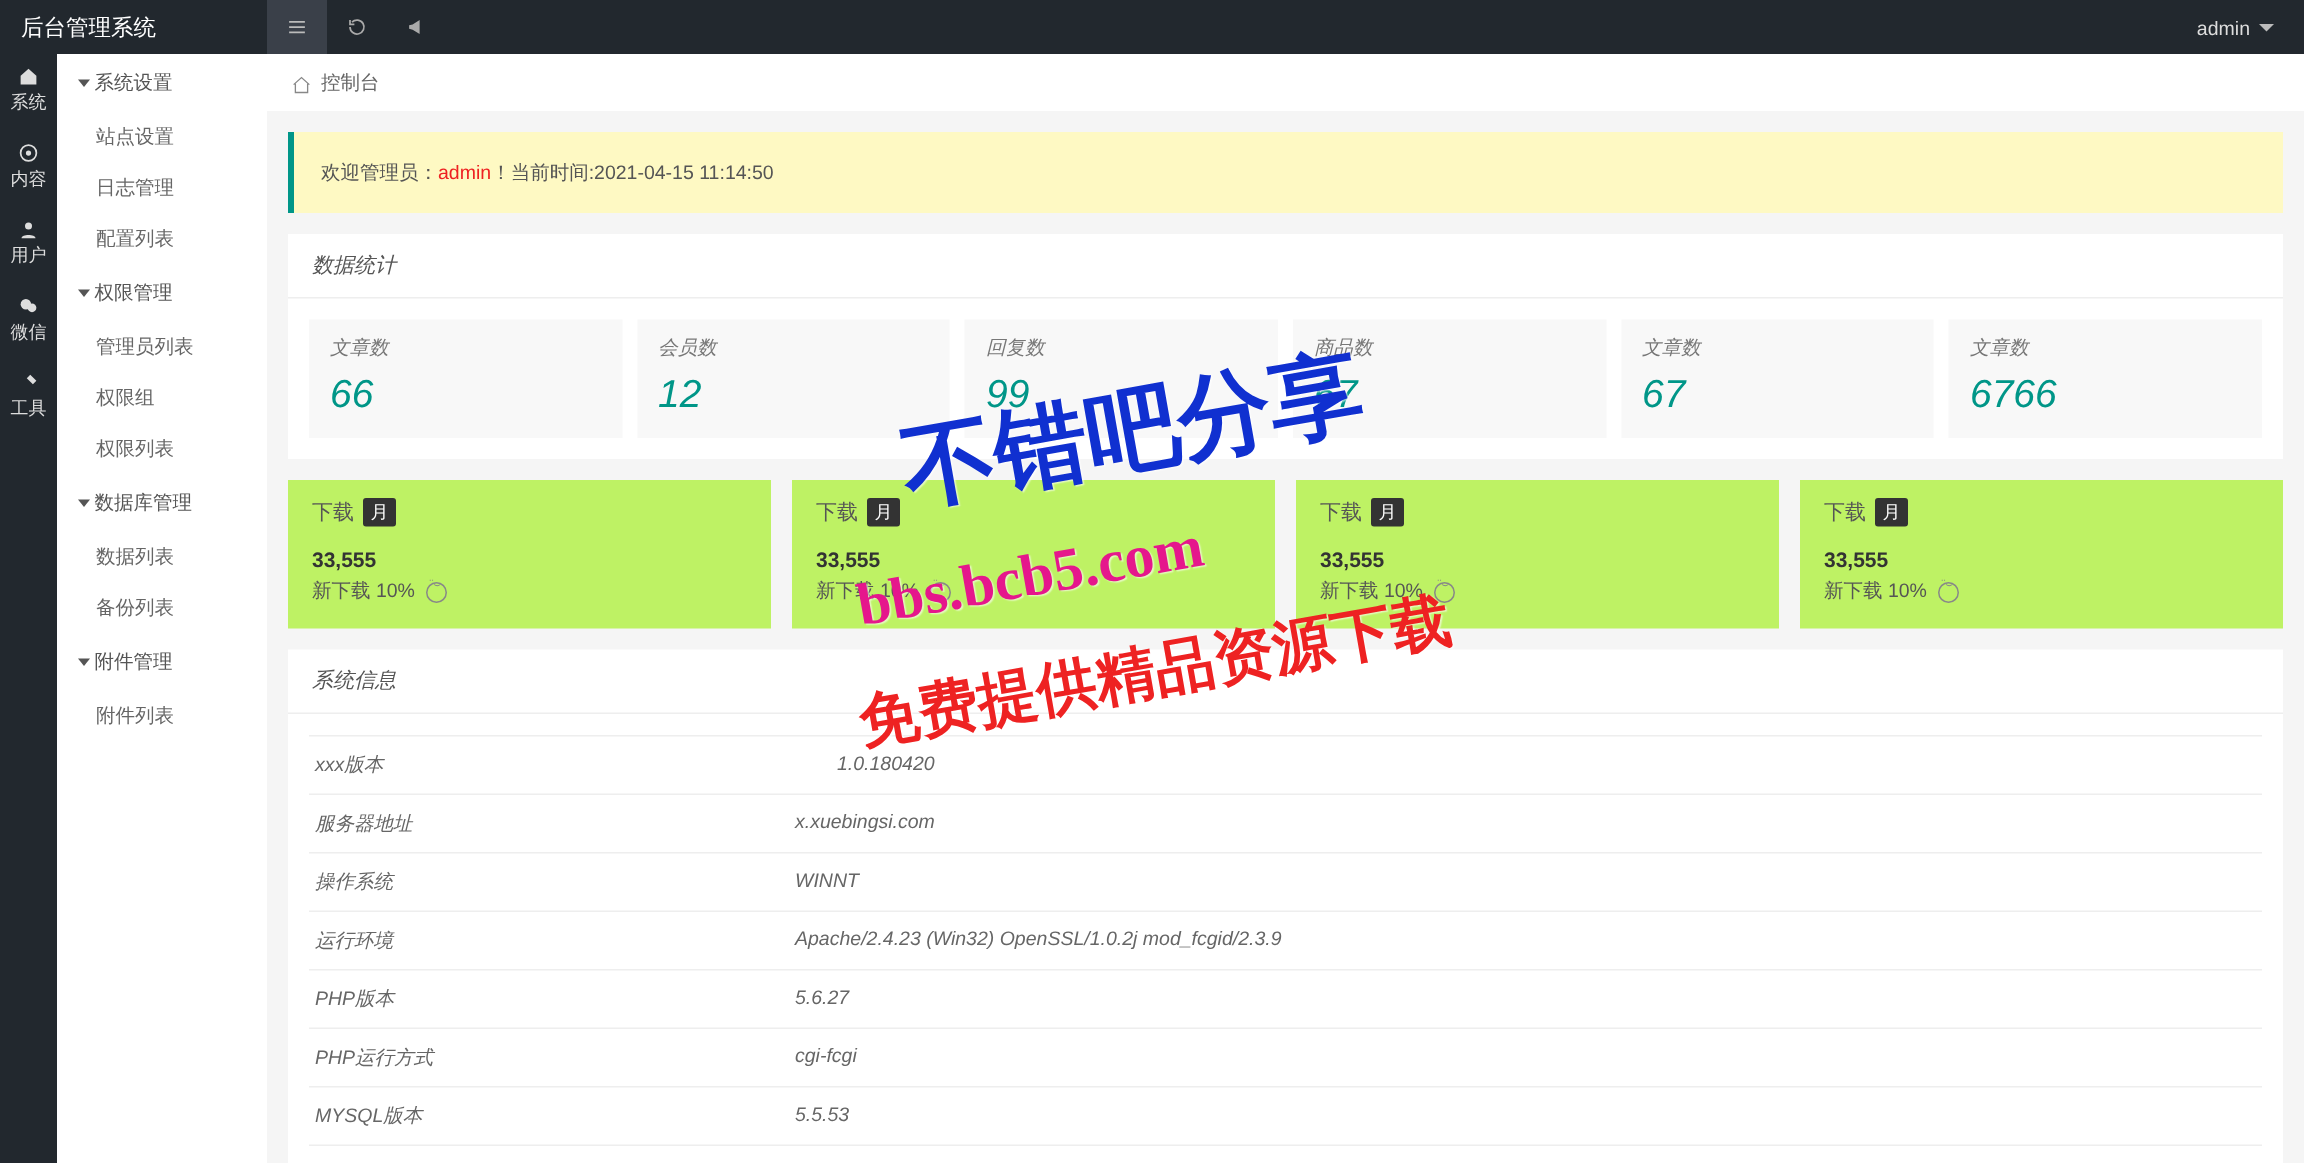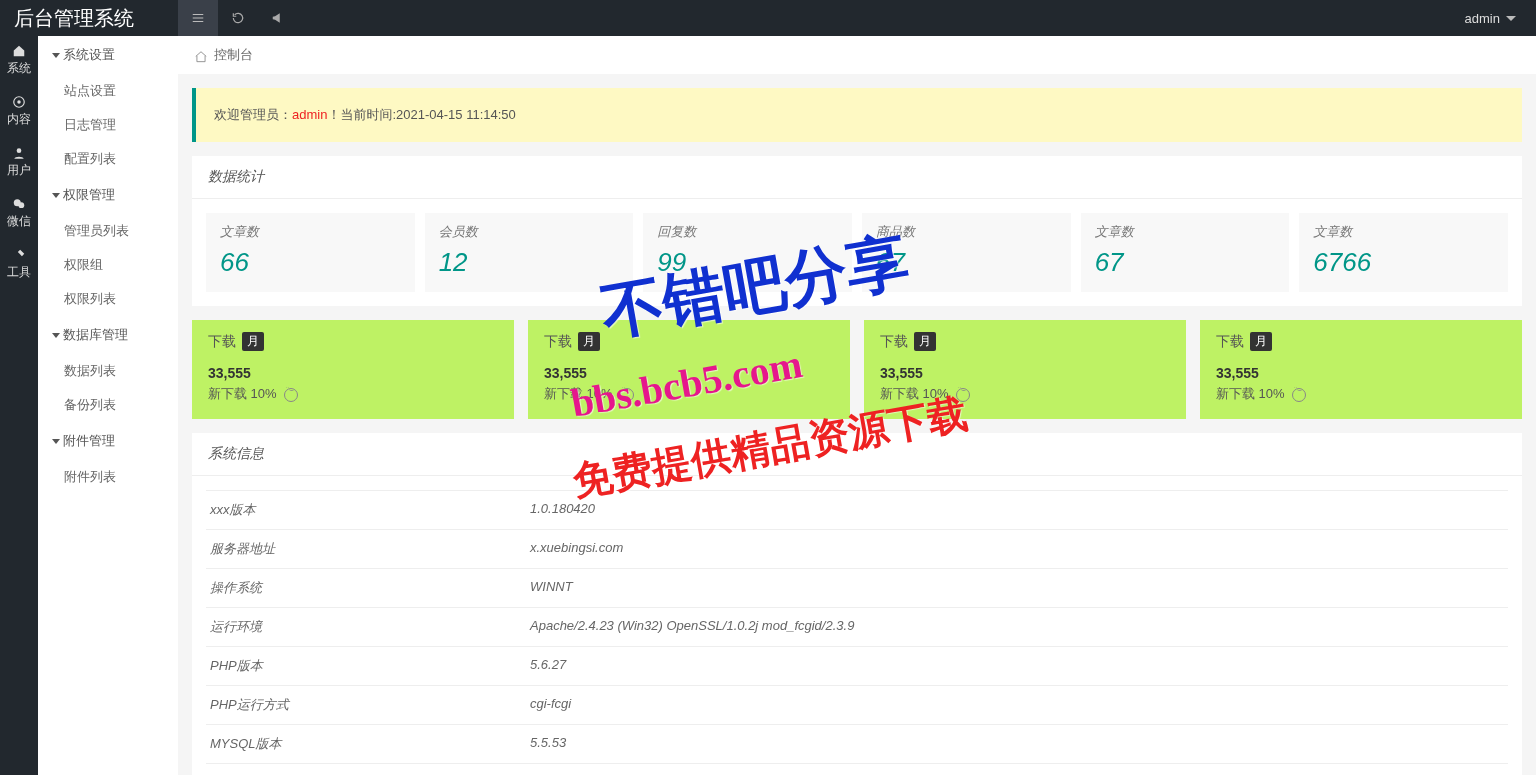--- a/index.html
+++ b/index.html
@@ -1,19 +1,19 @@
 <!DOCTYPE html>
 <html><head>
 <meta charset="utf-8">
 <style>
 * { margin: 0; padding: 0; box-sizing: border-box; }
 body { font-family: "Microsoft YaHei", Arial, sans-serif; font-size: 13px; color: #555; background: #f5f5f5; }
 
 .topbar { background: #22282e; height: 36px; display: flex; align-items: center; color: #ccc; }
-.logo { width: 178px; padding-left: 14px; color: #fff; font-size: 20px; }
+.logo { width: 178px; padding-left: 14px; color: #fff; font-size: 15px; }
 .topicons { display: flex; gap: 0; }
 .topicons .ti { width: 40px; height: 36px; display: flex; align-items: center; justify-content: center; cursor: pointer; fill: #aaa; }
 .topicons .ti.active { background: #3a4049; }
 .spacer { flex: 1; }
 .userbox { padding-right: 20px; font-size: 13px; color: #ddd; cursor: pointer; display: flex; align-items: center; gap: 6px; }
 .caret-down { border-left: 5px solid transparent; border-right: 5px solid transparent; border-top: 5px solid #bbb; }
 
 .layout { display: flex; }
 .navcol { width: 38px; background: #22282e; min-height: calc(100vh - 36px); }
 .navcol .nitem { text-align: center; padding: 8px 0 10px; color: #ddd; font-size: 12px; cursor: pointer; }
@@ -45,21 +45,21 @@
 .dlgrid { display: grid; grid-template-columns: repeat(4, 1fr); gap: 14px; margin-bottom: 14px; }
 .dlcard { background: #bef264; padding: 12px 16px 16px; }
 .dlhead { display: flex; align-items: center; gap: 6px; margin-bottom: 14px; font-size: 14px; }
 .badge-dark { background: #333; color: #fff; padding: 1px 5px; border-radius: 2px; font-size: 12px; }
 .dlnum { font-size: 14px; font-weight: bold; color: #333; margin-bottom: 4px; }
 .dlsub { font-size: 13px; color: #555; }
 .sm { display: inline-block; width: 14px; height: 14px; border: 1px solid #888; border-radius: 50%; vertical-align: middle; margin-left: 4px; position: relative; }
 .sm::after { content: "¨⌣"; font-size: 8px; position: absolute; top: -3px; left: 1px; color: #888; white-space: pre; line-height: 7px; }
 
 .inforows .row { display: flex; border-bottom: 1px solid #eee; padding: 10px 4px; font-size: 13px; color: #666; }
-.inforows .row:first-child { border-top: 1px solid #eee; }
+.inforows .row:first-child { border-top: 1px solid #eee; gap: 28px; }
 .inforows .k { width: 320px; }
 .inforows .v { flex: 1; }
 
 .wm { position: absolute; pointer-events: none; color: #1030d0; font-family: "STKaiti","KaiTi",cursive; font-weight: bold; transform: rotate(-10deg); text-shadow: 1px 1px 1px rgba(255,255,255,.6); }
 .wm1 { top: 245px; left: 600px; font-size: 62px; }
 .wm2 { top: 360px; left: 570px; font-size: 40px; color: #e5178c; }
 .wm3 { top: 420px; left: 570px; font-size: 40px; color: #e22; }
 .wmwrap { position: absolute; left: 0; top: 0; width: 100%; height: 100%; overflow: hidden; pointer-events: none; }
 .page { position: relative; }
 </style>

